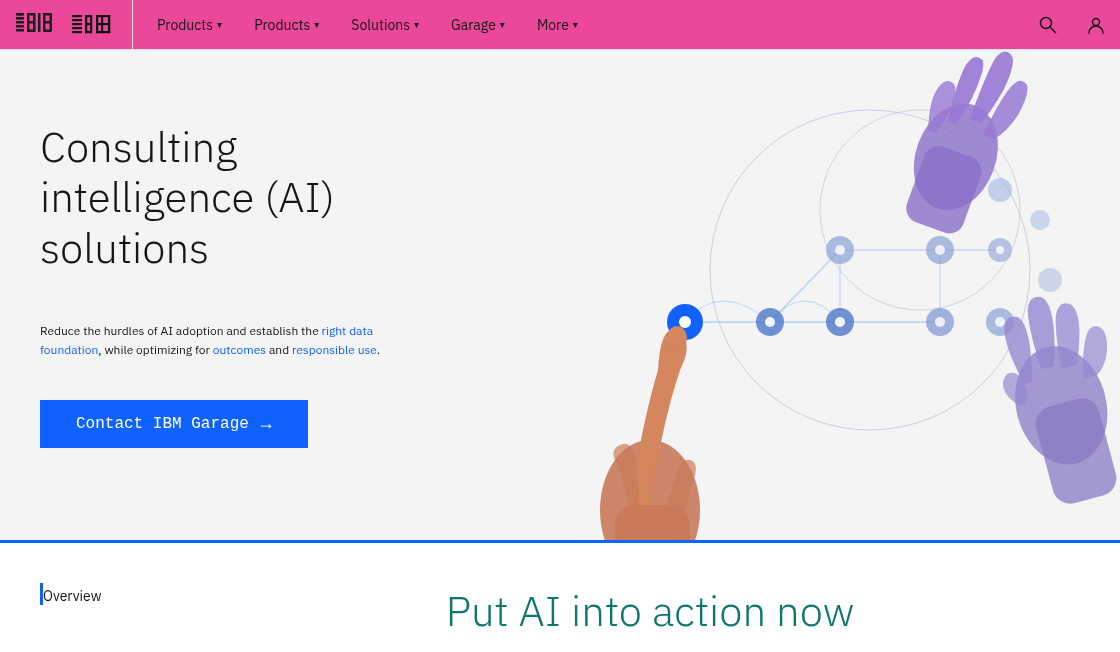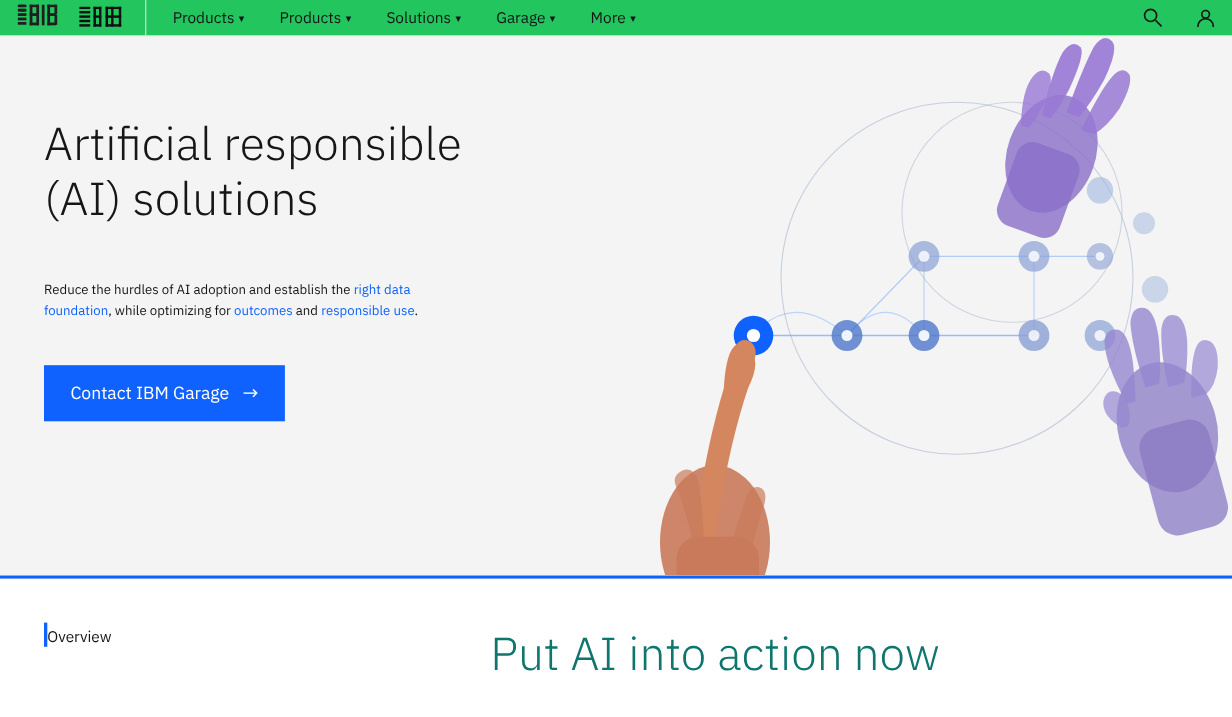--- a/index.html
+++ b/index.html
@@ -2,23 +2,23 @@
 <html><head>
   <meta charset="utf-8">
   <style>
     * { margin: 0; padding: 0; box-sizing: border-box; }
     body { font-family: 'IBM Plex Sans', Arial, sans-serif; background: #fff; width: 1120px; overflow-x: hidden; }
 
     
     nav {
       display: flex;
       align-items: center;
-      height: 33px;
+      height: 50px;
       border-bottom: 1px solid #e0e0e0;
-      background: #22c55e;
+      background: #ec4899;
       padding: 0 0 0 16px;
     }
     .nav-logo {
       width: 40px;
       margin-right: 16px;
       flex-shrink: 0;
     }
     .nav-divider {
       width: 1px;
       height: 49px;
@@ -97,25 +97,26 @@
     .hero-desc a {
       color: #0f62fe;
       text-decoration: none;
     }
     .hero-cta {
       display: inline-flex;
       align-items: center;
       gap: 12px;
       background: #0f62fe;
       color: #fff;
-      padding: 14px 24px;
+      padding: 14px 36px;
       font-size: 16px;
       cursor: pointer;
       border: none;
       text-decoration: none;
+      font-family: Liberation Mono, monospace;
     }
     .cta-arrow { font-size: 18px; }
 
     
     .hero-illustration {
       position: absolute;
       right: 0;
       top: 0;
       width: 680px;
       height: 490px;
@@ -252,21 +253,21 @@
       <svg width="20" height="20" viewBox="0 0 20 20" fill="none">
         <circle cx="10" cy="7" r="3.5" stroke="#161616" stroke-width="1.5"></circle>
         <path d="M3 18c0-3.866 3.134-7 7-7s7 3.134 7 7" stroke="#161616" stroke-width="1.5" stroke-linecap="round"></path>
       </svg>
     </div>
   </div>
 </nav>
 
 <section class="hero">
   <div class="hero-content">
-    <h1 class="hero-title">Artificial responsible (AI) solutions</h1>
+    <h1 class="hero-title">Consulting intelligence (AI) solutions</h1>
     <p class="hero-desc">
       Reduce the hurdles of AI adoption and establish the <a href="#">right data foundation</a>, while optimizing for <a href="#">outcomes</a> and <a href="#">responsible use</a>.
     </p>
     <a class="hero-cta" href="#">
       <span>Contact IBM Garage</span>
       <span class="cta-arrow">→</span>
     </a>
   </div>
 
   <div class="hero-illustration">

